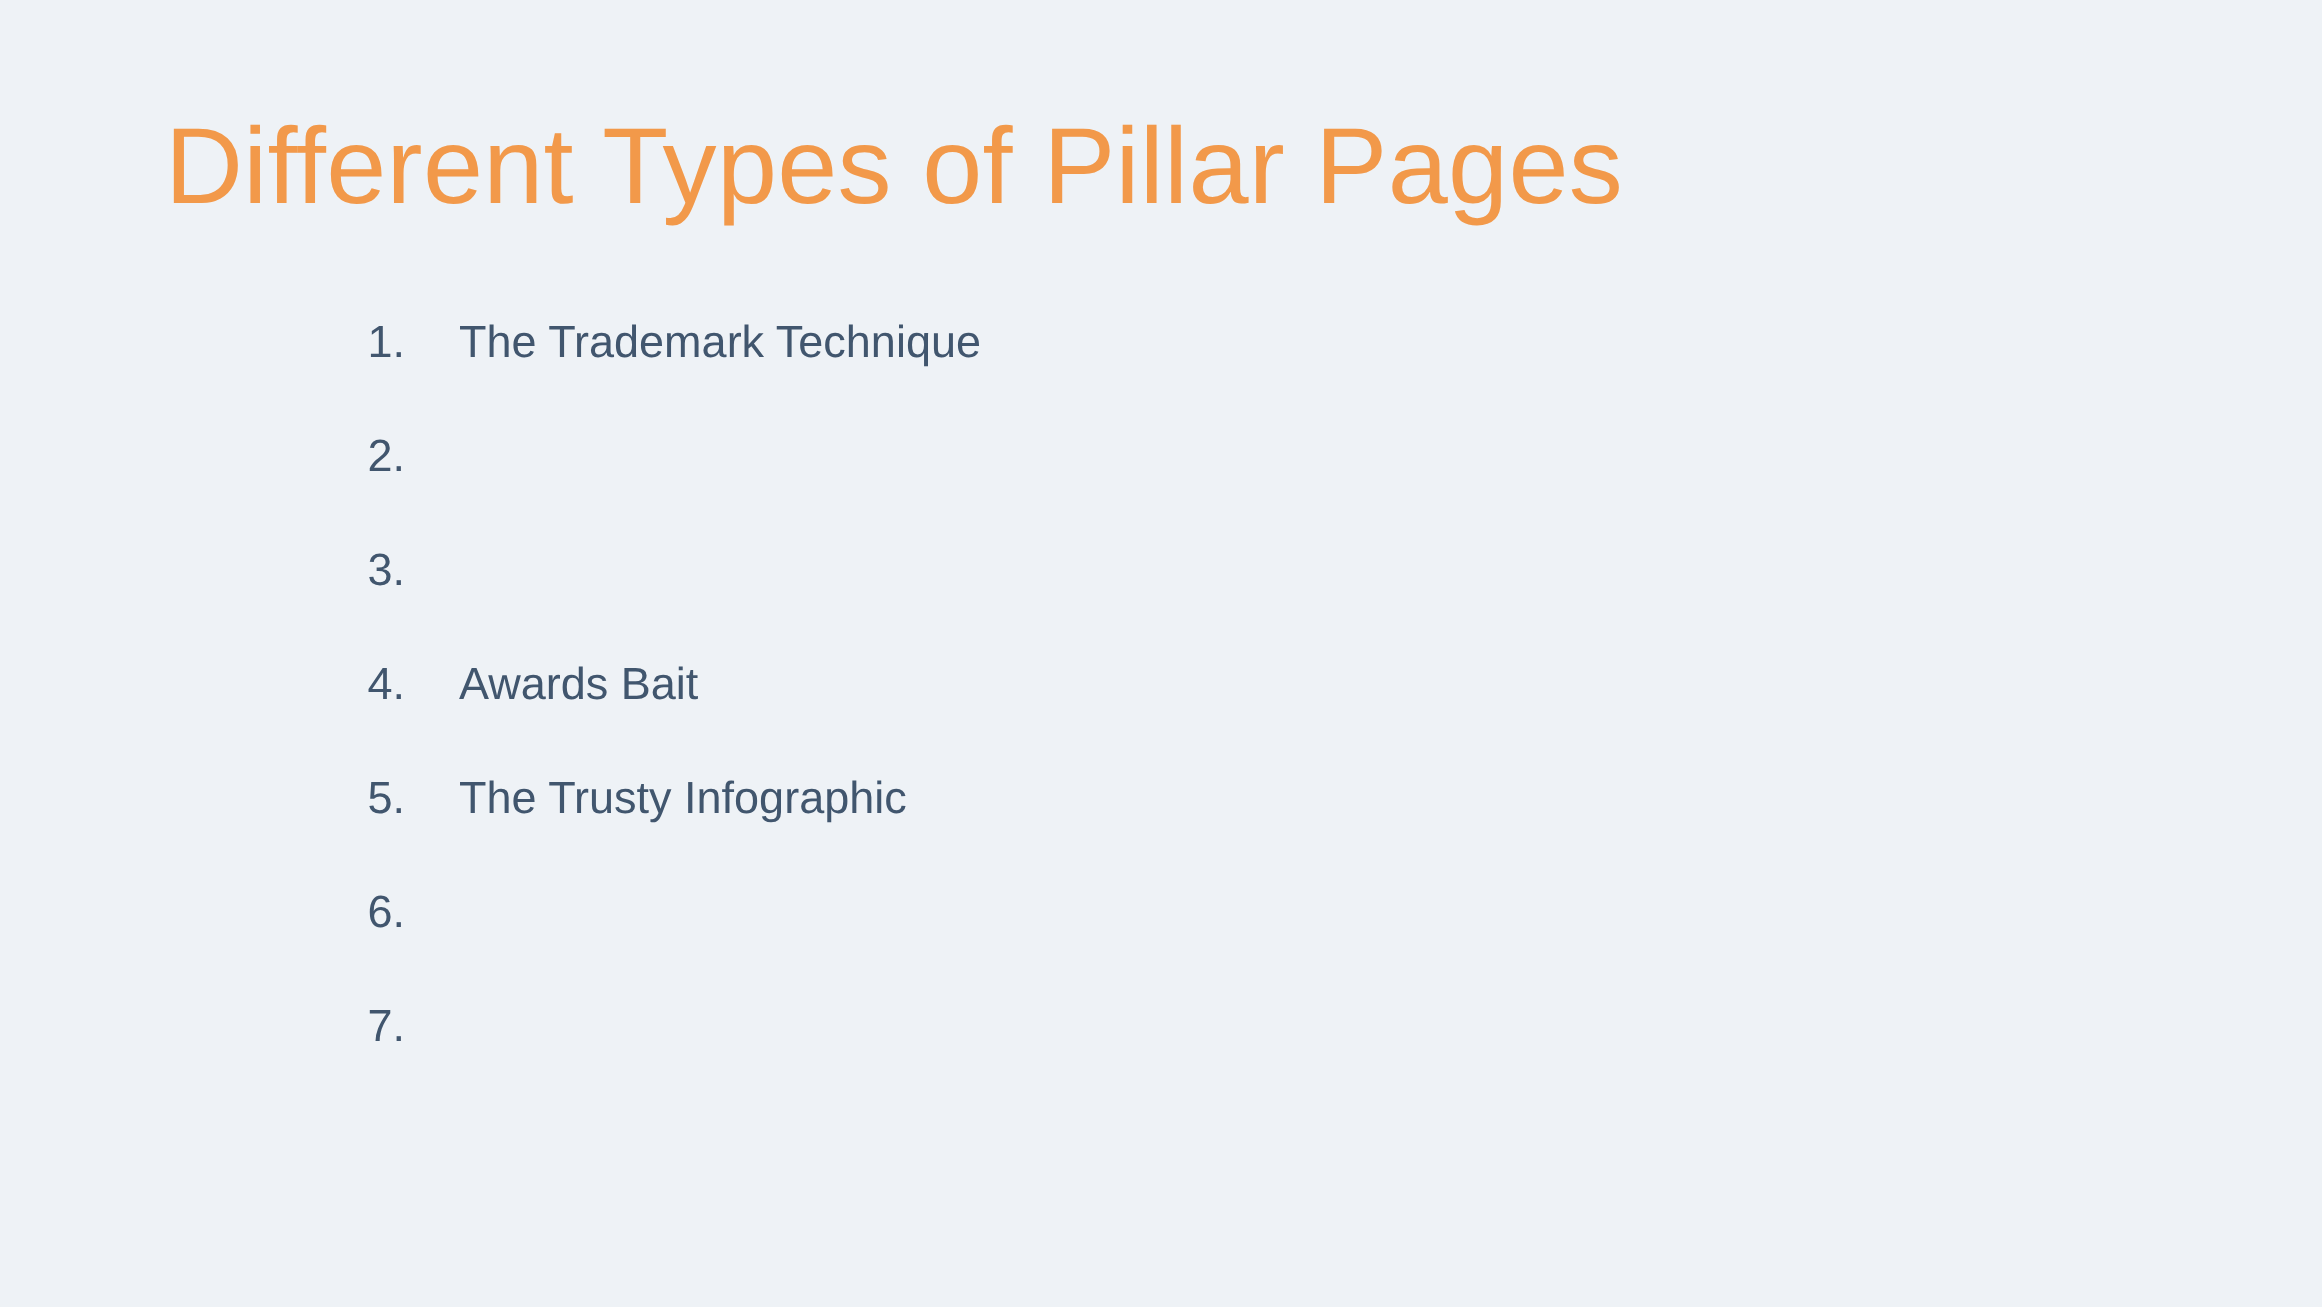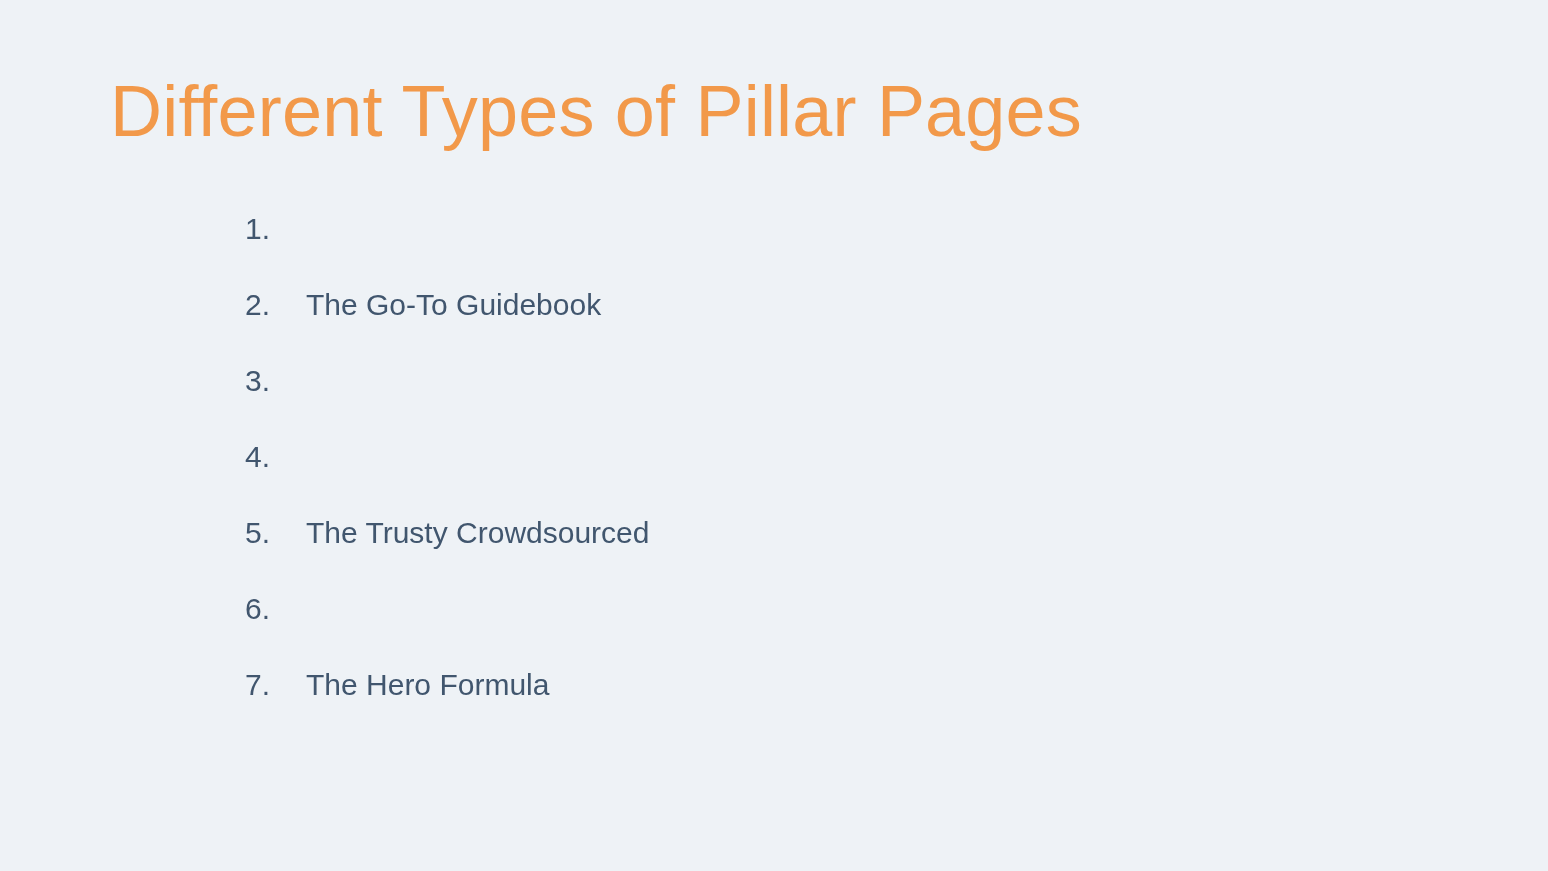--- a/index.html
+++ b/index.html
@@ -42,36 +42,36 @@
 </style>
 </head>
 <body>
 
 <div class="slide">
   <h1 class="title">Different Types of Pillar Pages</h1>
 
   <div class="list">
     <div class="item">
       <span class="num">1.</span>
+      <span>The Trademark Technique</span>
     </div>
     <div class="item">
       <span class="num">2.</span>
-      <span>The Go-To Guidebook</span>
     </div>
     <div class="item">
       <span class="num">3.</span>
     </div>
     <div class="item">
       <span class="num">4.</span>
+      <span>Awards Bait</span>
     </div>
     <div class="item">
       <span class="num">5.</span>
-      <span>The Trusty Crowdsourced</span>
+      <span>The Trusty Infographic</span>
     </div>
     <div class="item">
       <span class="num">6.</span>
     </div>
     <div class="item">
       <span class="num">7.</span>
-      <span>The Hero Formula</span>
     </div>
   </div>
 </div>
 
 </body></html>

